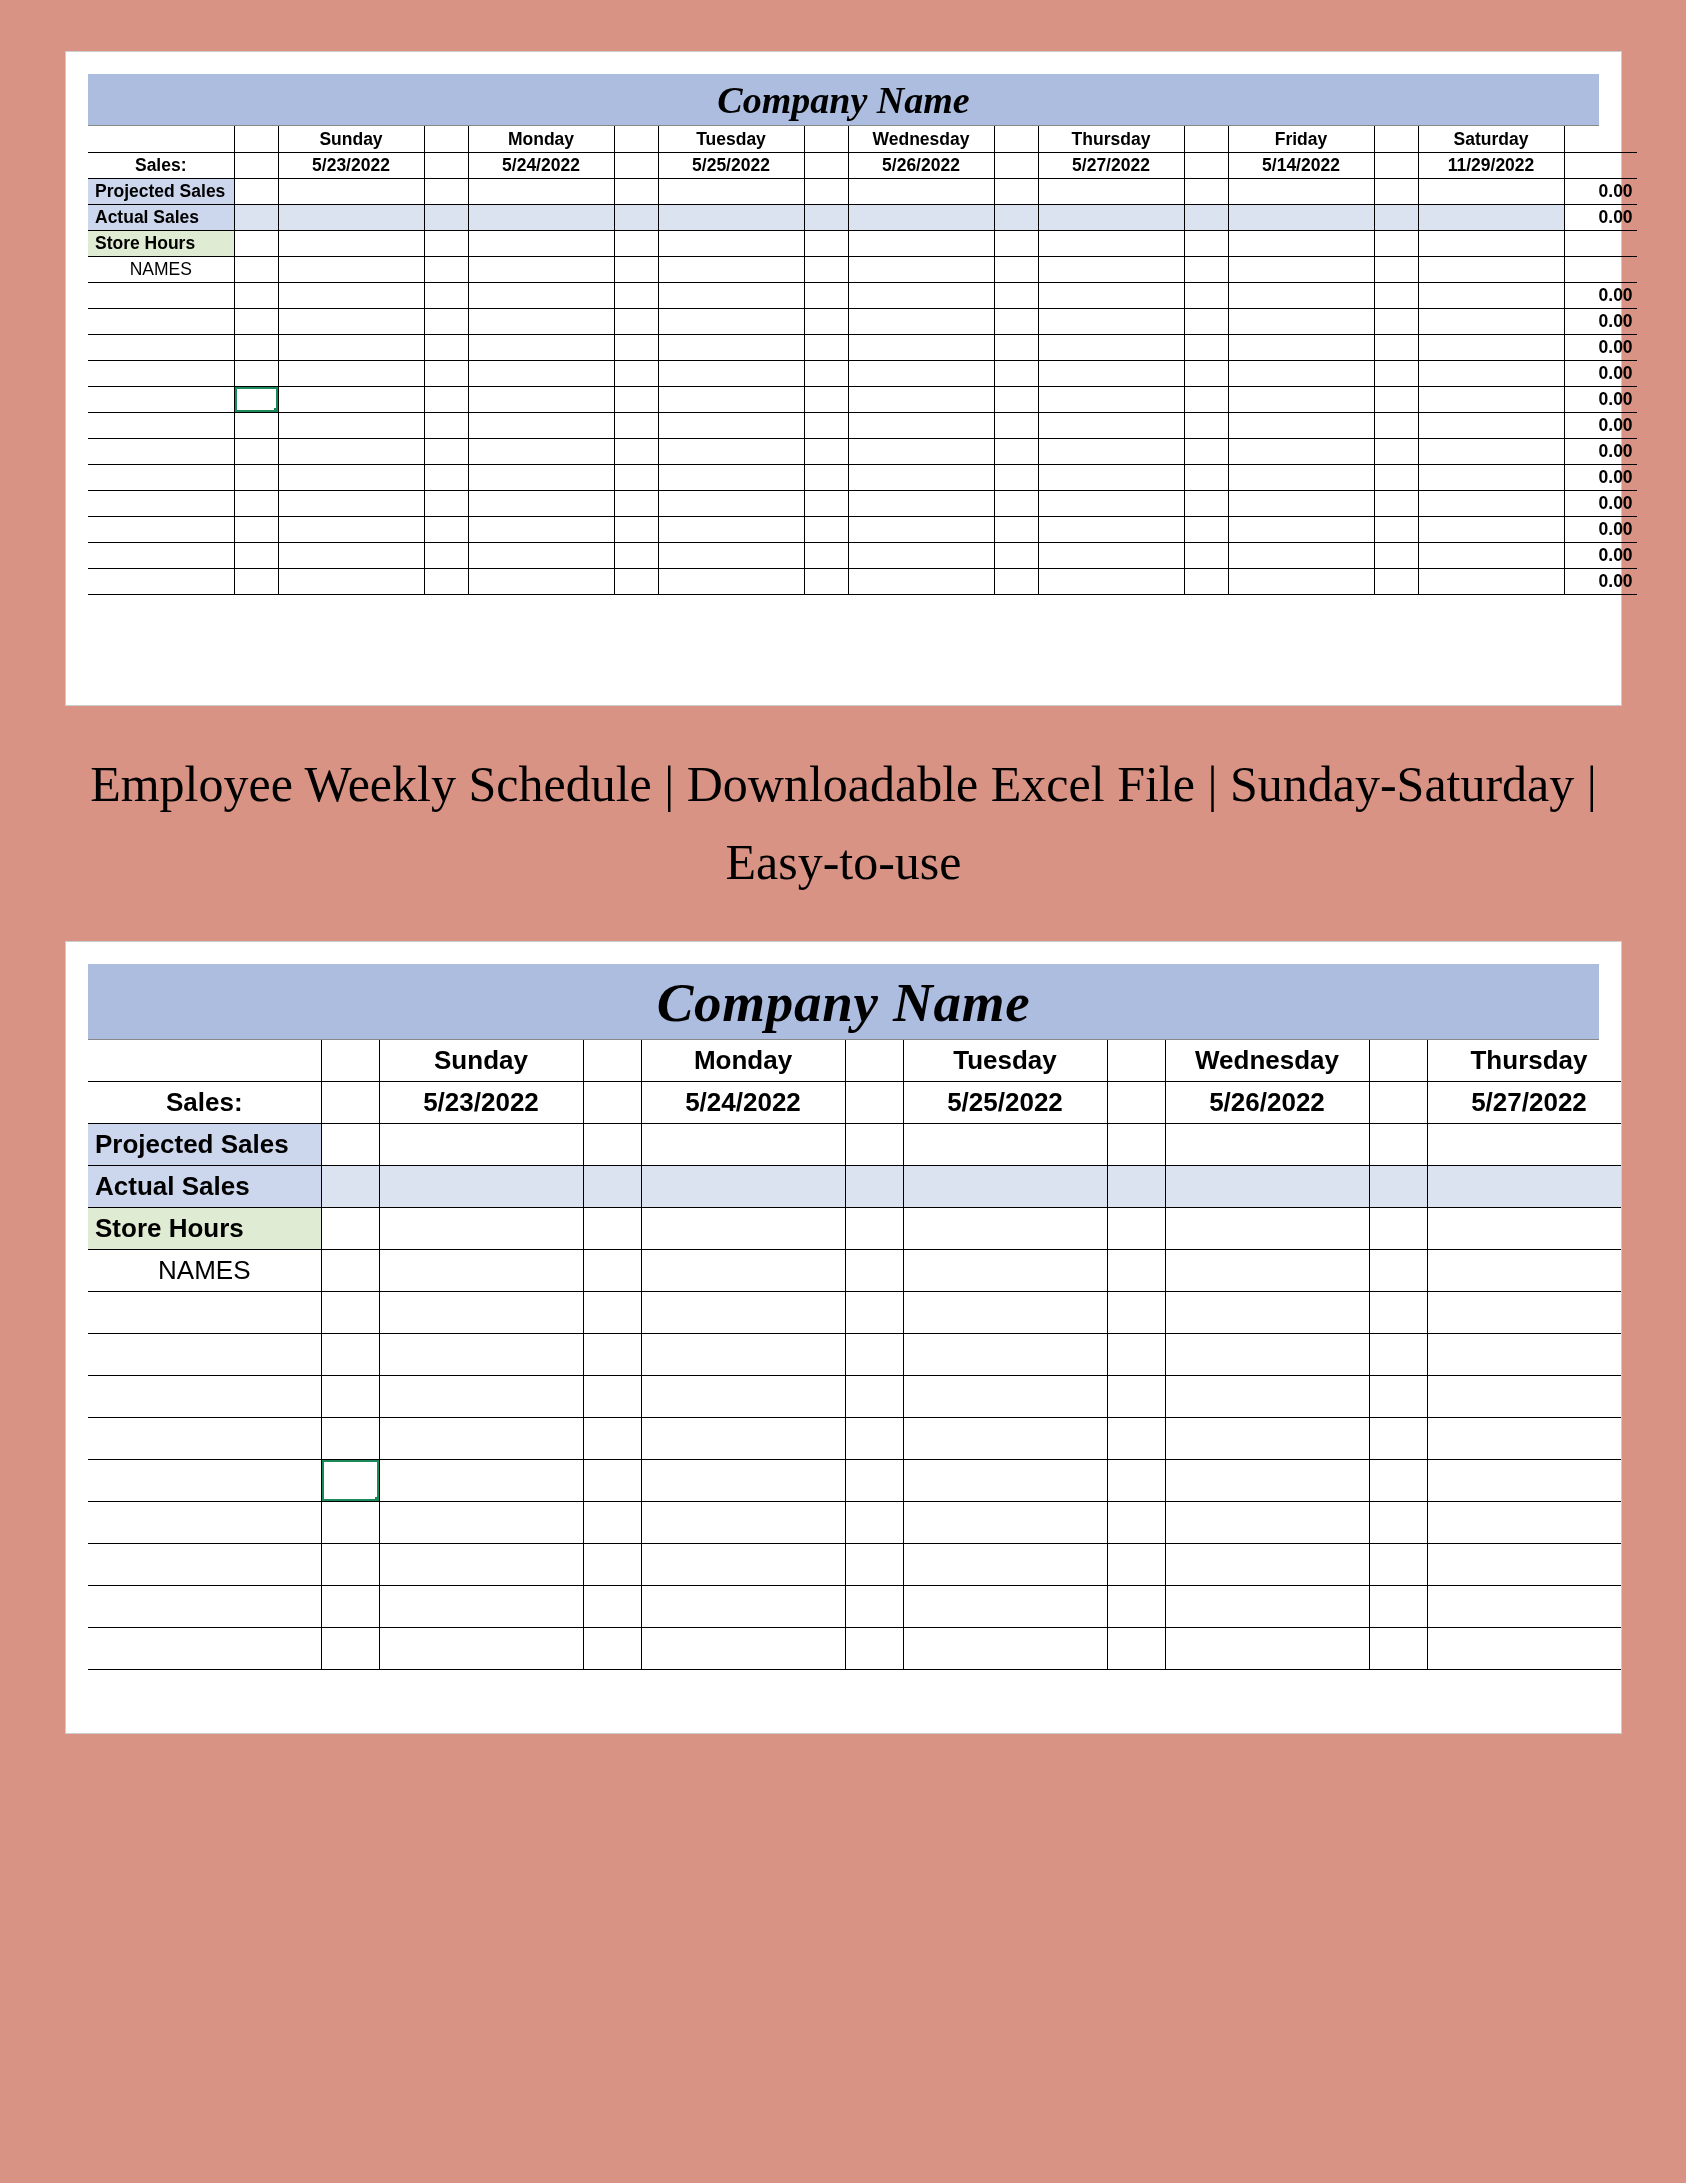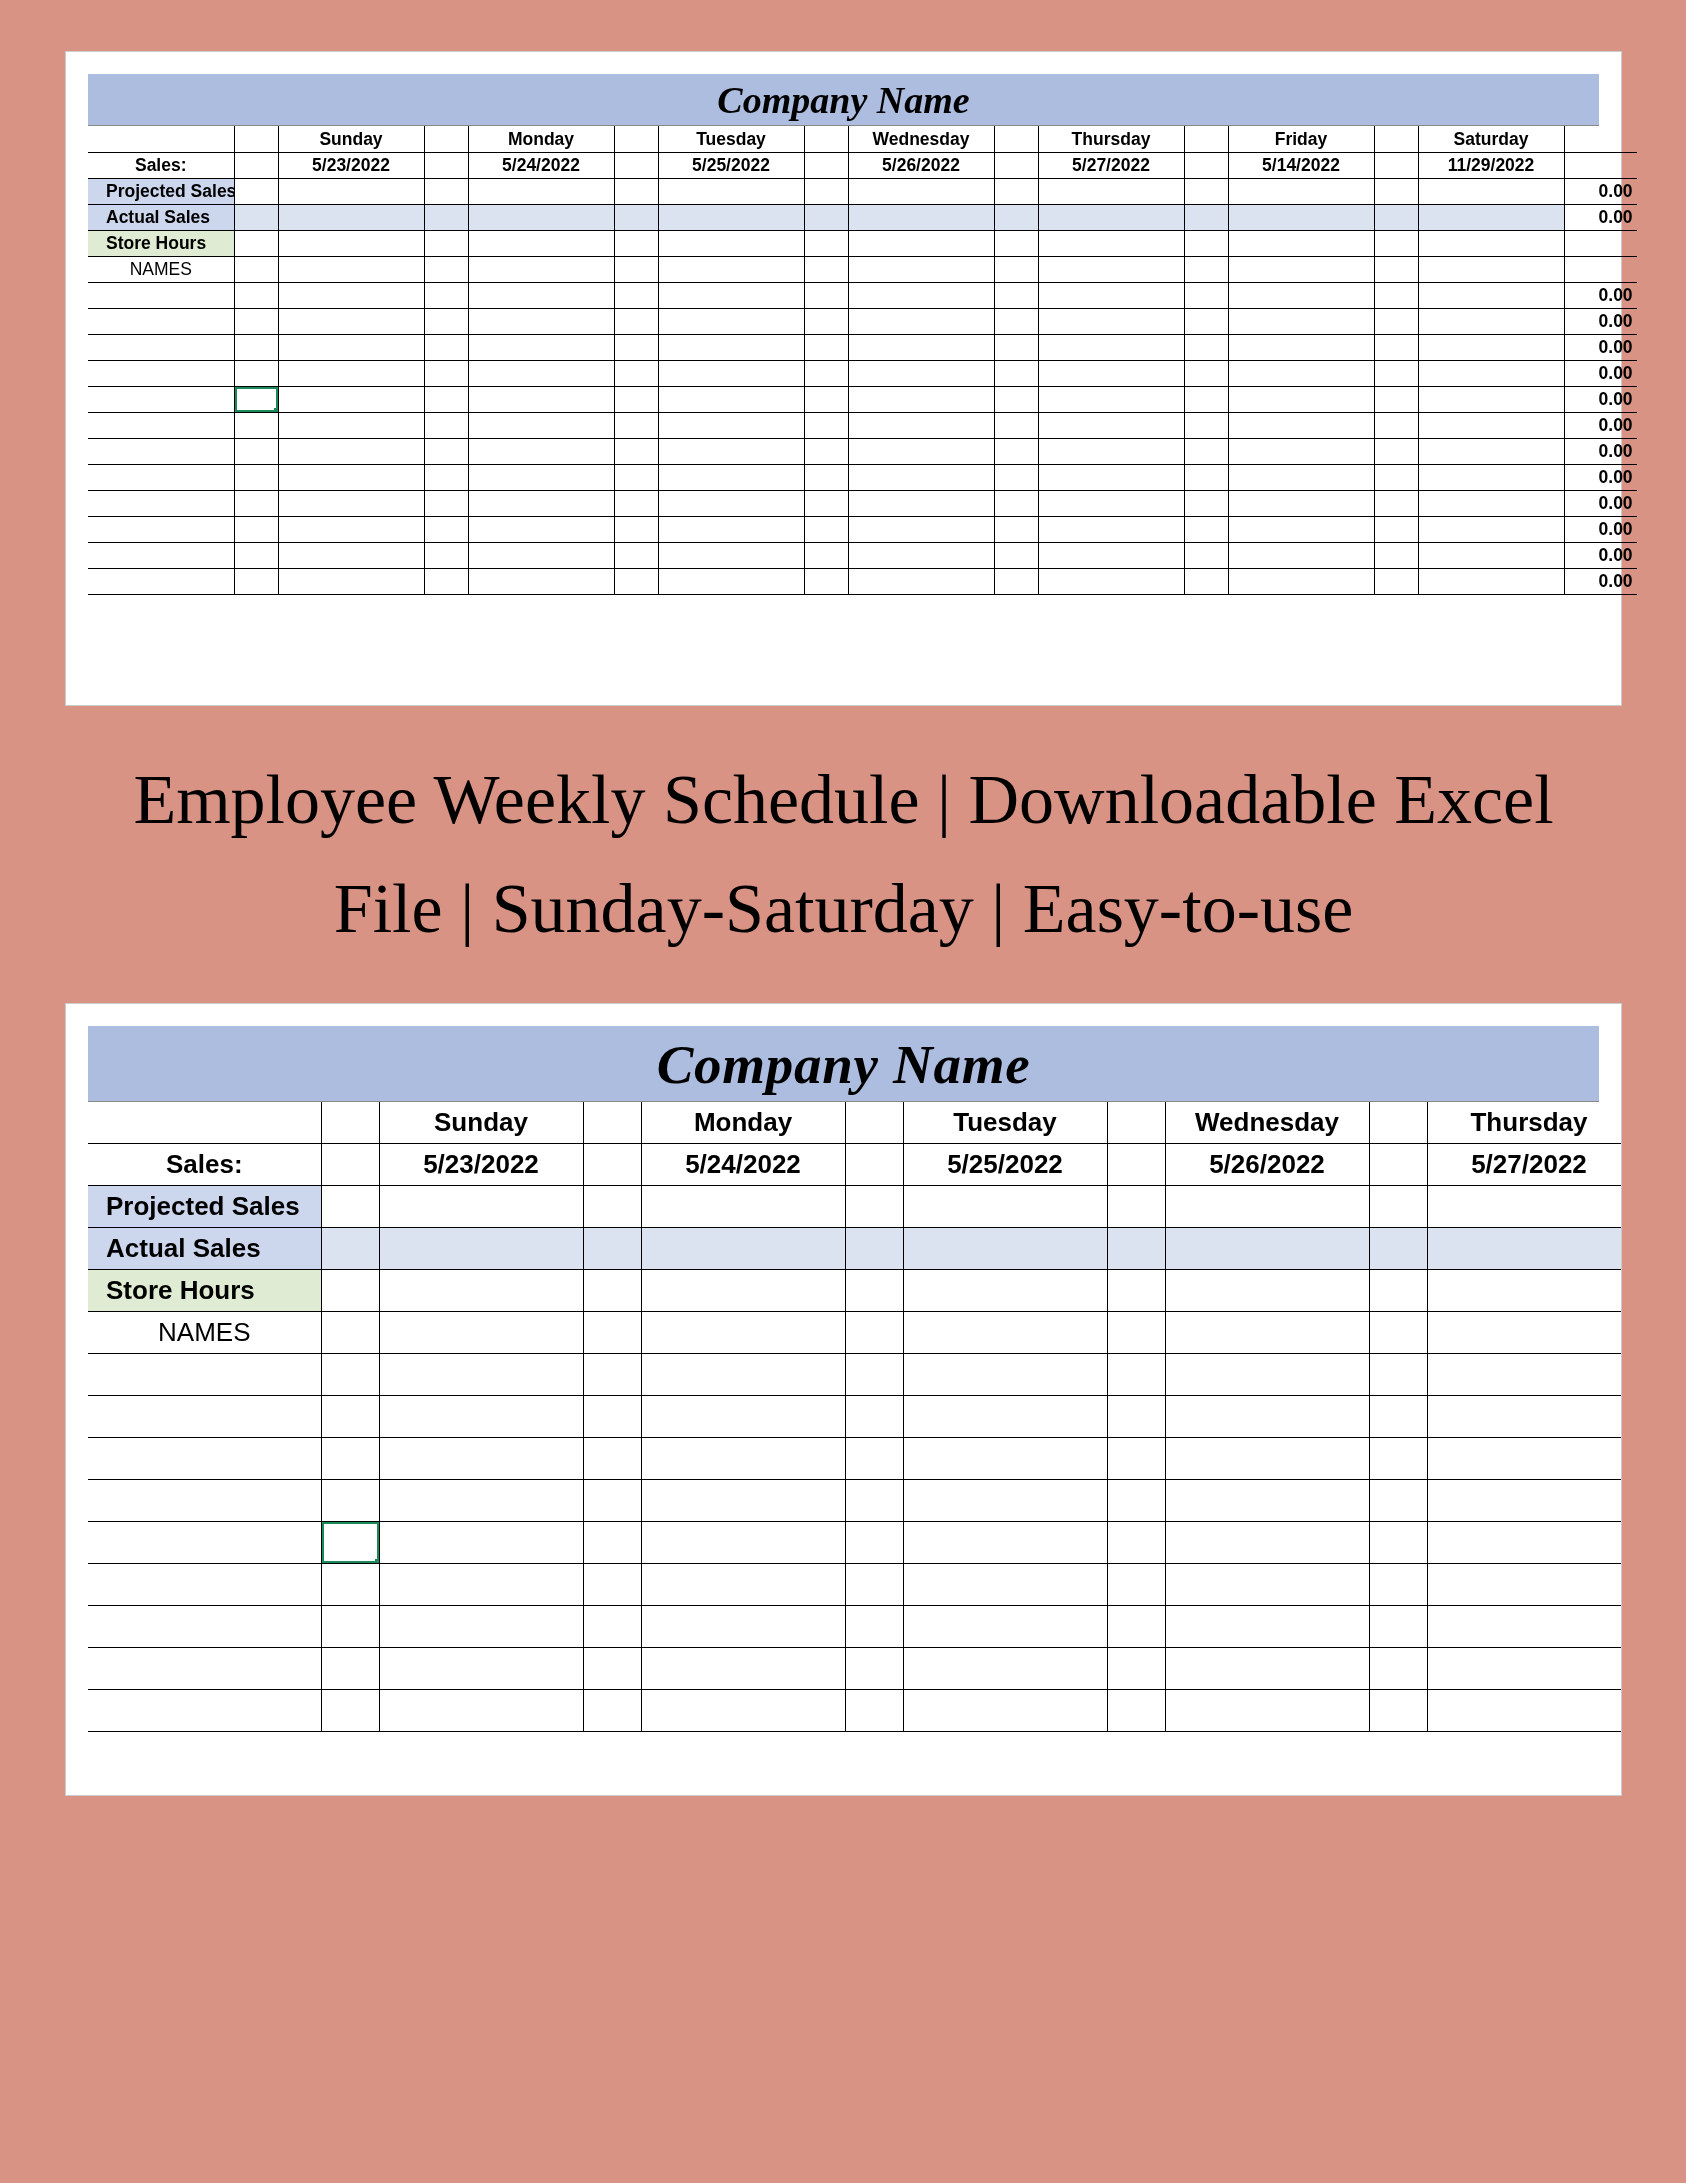--- a/index.html
+++ b/index.html
@@ -35,36 +35,36 @@
   .no-left { border-left: none; }
   .no-top  { border-top: none; margin-left: 21px; }
   .no-right{ border-right: none; }
   .bg-blue  { background: #ccd6ec; }
   .bg-blue2 { background: #dbe3f1; }
   .bg-green { background: #e0ebd3; }
   .day-head { font-weight: bold; text-align: center; }
   .date-head{ font-weight: bold; text-align: center; }
   .sales-lbl{ font-weight: bold; text-align: center; }
   .names-lbl{ font-weight: normal; text-align: center; }
-  .proj-lbl { font-weight: bold; text-align: left; padding-left:18px;}
+  .proj-lbl { font-weight: bold; text-align: left; padding-left:7px;}
   .total    { font-weight: bold; text-align: right; padding-right:4.4px;}
   .sel-cell { position: relative; }
   .sel-cell::after{
     content:""; position:absolute; inset:0;
     border: 2.2px solid #1a8a5a;
     pointer-events:none;
   }
   .sel-cell::before{
     content:""; position:absolute; right:-3.6px; bottom:-3.6px;
     width:7.3px; height:7.3px; background:#1a8a5a;
     pointer-events:none;
   }
   .promo-text{
     font-family: "Segoe Script", "Bradley Hand", "Comic Sans MS", cursive;
-    font-size: 70px;
+    font-size: 50px;
     text-align: center;
     color: #000;
     line-height: 1.55;
     padding: 40px 14.6px 40px 14.6px;
   }
 </style>
 </head>
 <body>
 
 <div class="panel top">

